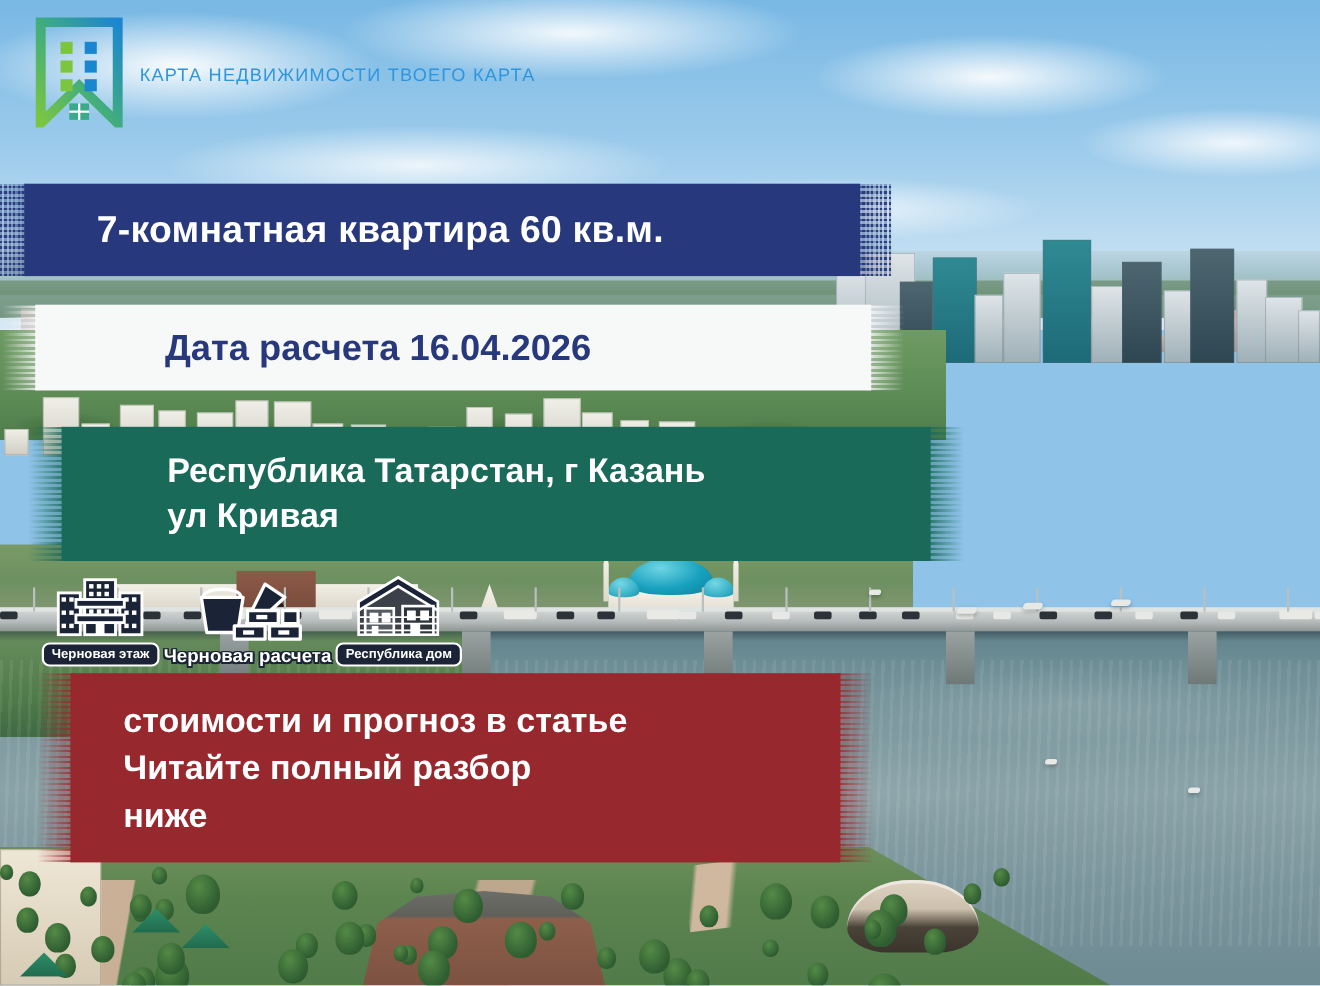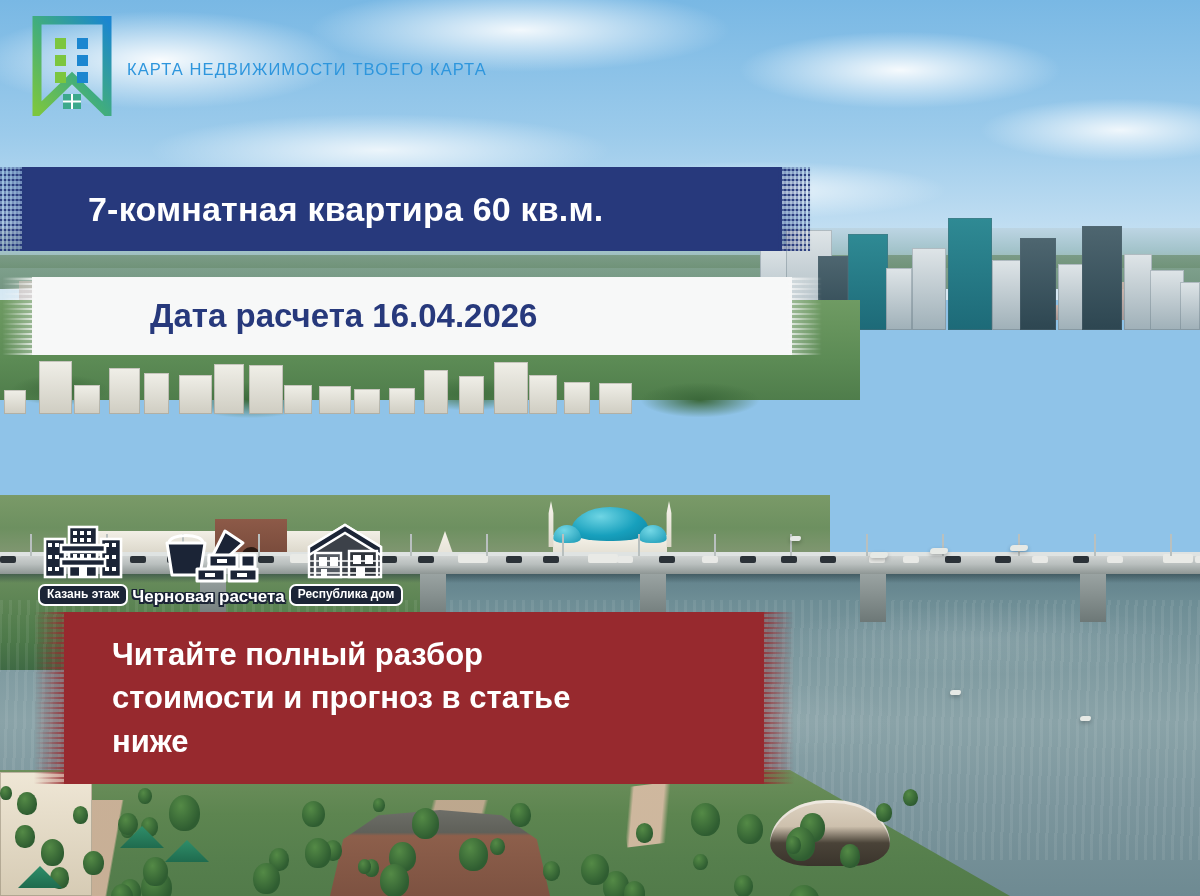--- a/index.html
+++ b/index.html
@@ -675,20 +675,26 @@
     <span class="edge-r"></span>
     <div class="txt">7-комнатная квартира 60 кв.м.</div>
   </div>
 
   <div class="brush band-white">
     <span class="edge-l"></span>
     <span class="edge-r"></span>
     <div class="txt">Дата расчета 16.04.2026</div>
   </div>
 
+  <div class="brush band-green">
+    <span class="edge-l"></span>
+    <span class="edge-r"></span>
+    <div class="txt">Республика Татарстан, г Казань</div>
+    <div class="txt">ул Кривая</div>
+  </div>
 
   <div class="features">
 
     <div class="feature f1">
       <svg class="ico" width="88" height="60" viewBox="0 0 88 60">
         <g stroke="#ffffff" stroke-width="2.6" fill="#1b2436">
           <rect x="6" y="18" width="20" height="38"></rect>
           <rect x="62" y="18" width="20" height="38"></rect>
           <rect x="30" y="6" width="28" height="50"></rect>
           <rect x="22" y="24" width="44" height="7"></rect>
@@ -712,21 +718,21 @@
             <rect x="48" y="10" width="4" height="4"></rect>
           <rect x="34" y="17" width="4" height="4"></rect>
             <rect x="41" y="17" width="4" height="4"></rect>
             <rect x="48" y="17" width="4" height="4"></rect>
           <rect x="34" y="33" width="4" height="4"></rect>
             <rect x="41" y="33" width="4" height="4"></rect>
             <rect x="48" y="33" width="4" height="4"></rect>
           <rect x="40" y="46" width="8" height="10"></rect>
         </g>
       </svg>
-      <span class="cap">Казань этаж</span>
+      <span class="cap">Черновая этаж</span>
     </div>
 
     <div class="feature f2">
       <svg class="ico" width="104" height="60" viewBox="0 0 104 60">
         <g fill="#1b2436" stroke="#ffffff" stroke-width="3" stroke-linejoin="round">
           <path d="M10 18 H48 L43 50 H15 Z"></path>
           <path d="M12 18 C12 8 46 8 46 18" fill="none"></path>
           <path d="M68 6 L86 18 L62 40 L50 46 L54 34 Z"></path>
           <rect x="52" y="30" width="28" height="12"></rect>
           <rect x="84" y="30" width="14" height="12"></rect>
@@ -762,18 +768,18 @@
           <path d="M8 40 H80 M8 46 H80 M8 52 H80"></path>
         </g>
       </svg>
       <span class="cap">Республика дом</span>
     </div>
   </div>
 
   <div class="brush band-red">
     <span class="edge-l"></span>
     <span class="edge-r"></span>
+    <div class="txt">стоимости и прогноз в статье</div>
     <div class="txt">Читайте полный разбор</div>
-    <div class="txt">стоимости и прогноз в статье</div>
     <div class="txt">ниже</div>
   </div>
 
 </div>
 
 </body></html>

